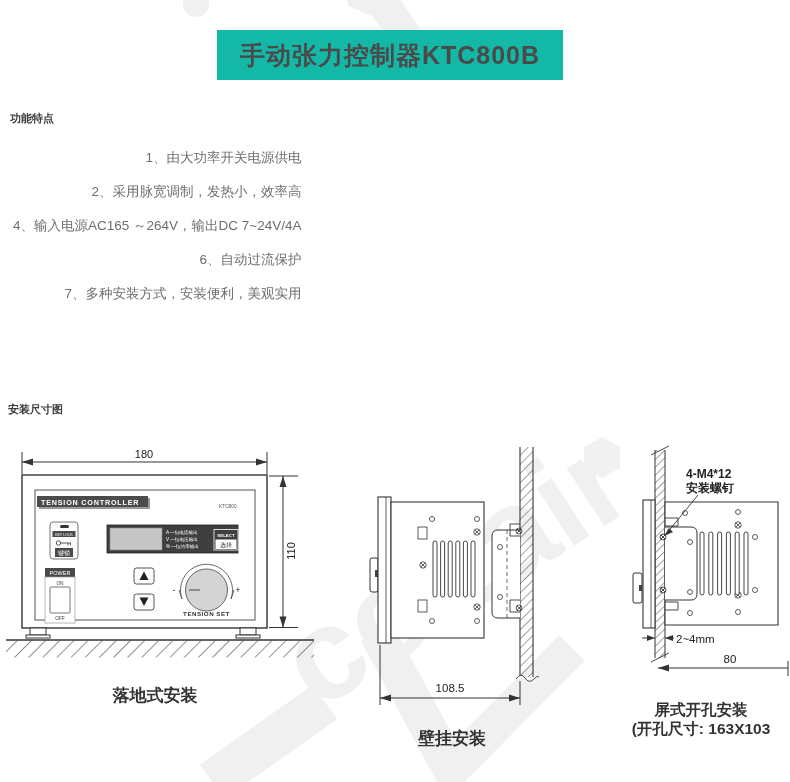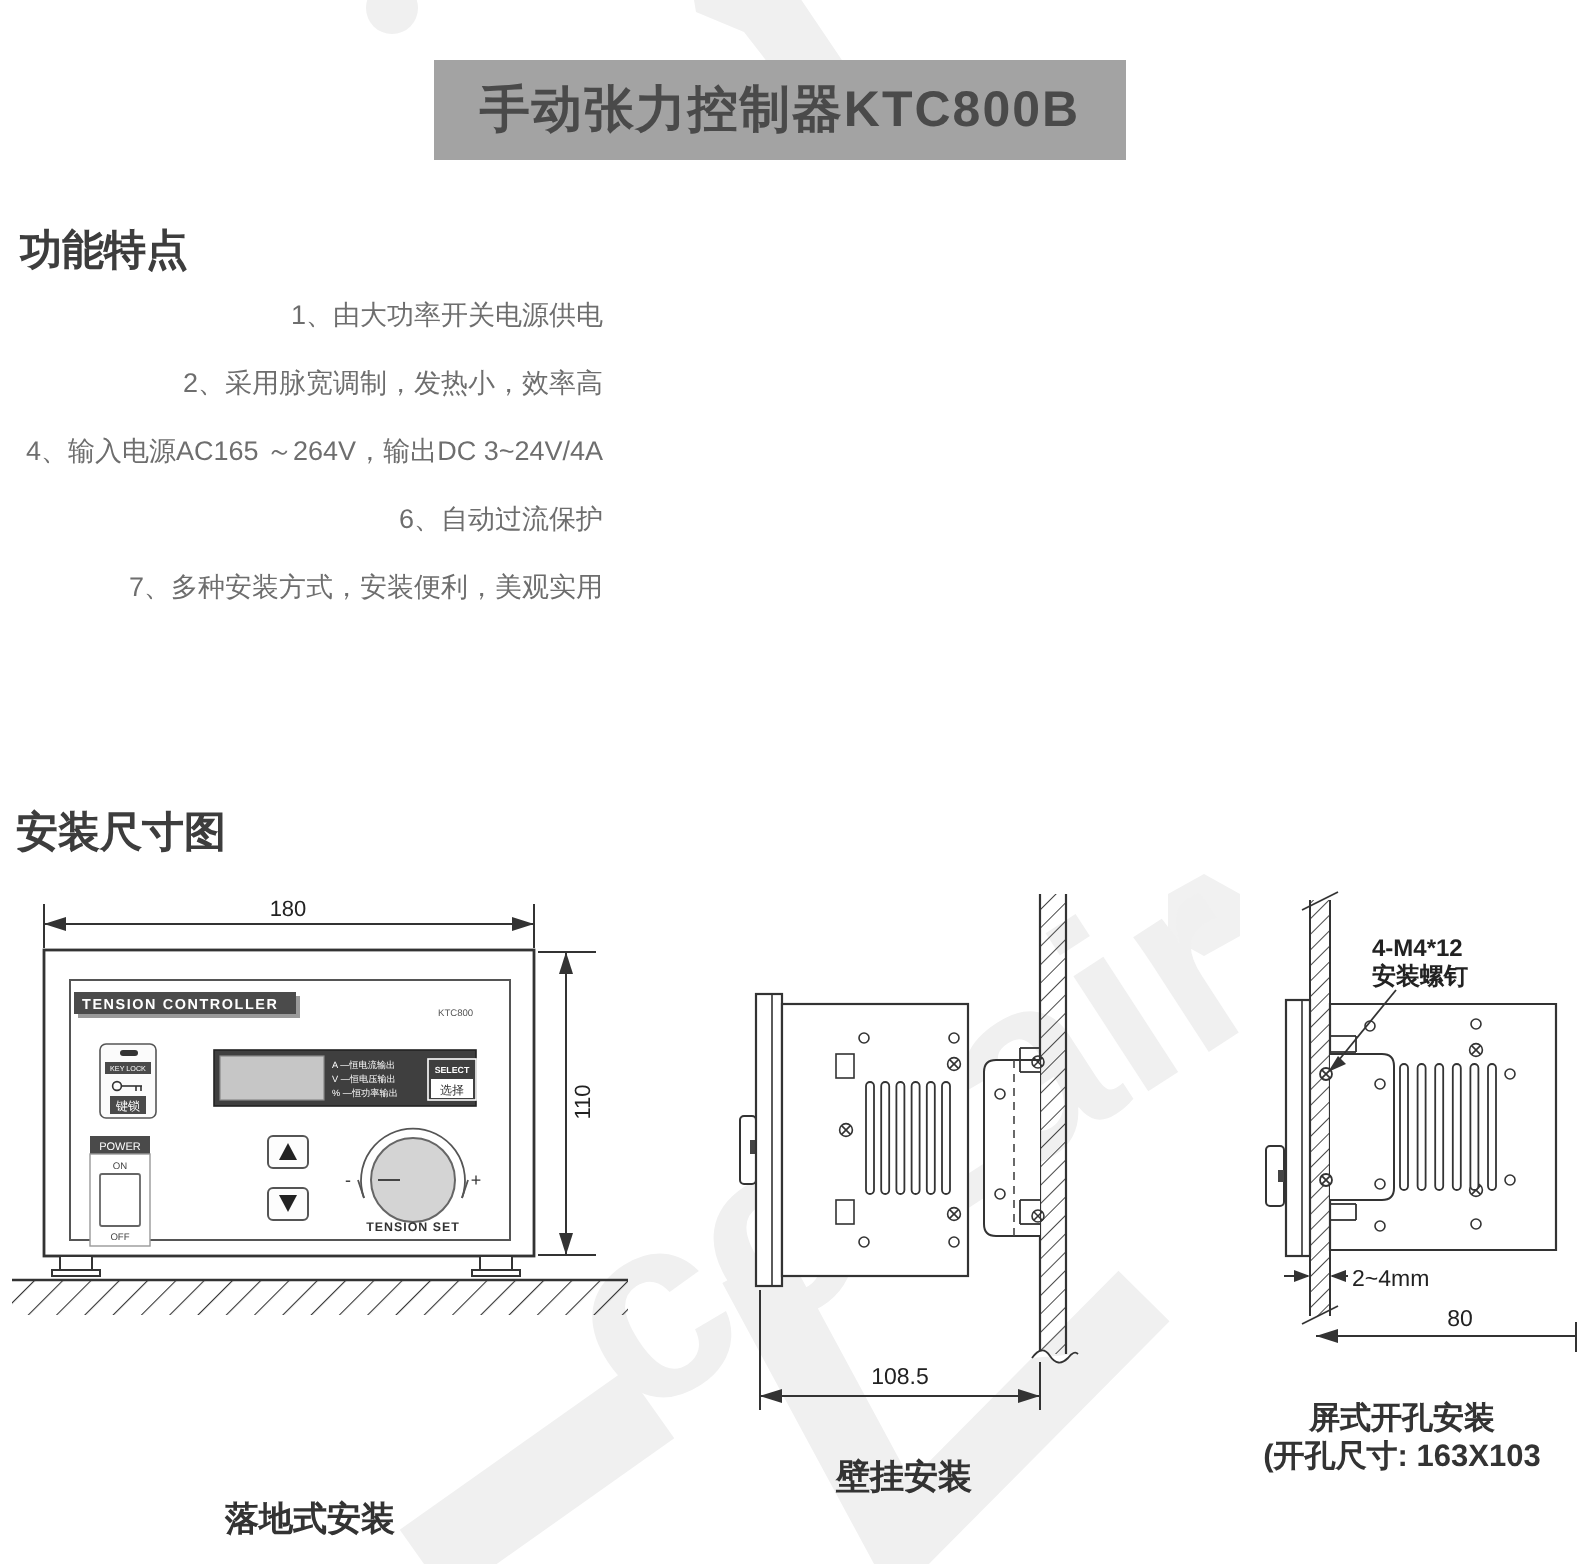--- a/index.html
+++ b/index.html
@@ -4,31 +4,31 @@
 <style>
   * { margin:0; padding:0; box-sizing:border-box; }
   body { background:#fff; }
   .page {
     position:relative; width:790px; height:782px; background:#fff;
     overflow:hidden; font-family:"Liberation Sans", sans-serif;
   }
   .wm { position:absolute; left:0; top:0; z-index:0; }
   .layer { position:absolute; z-index:1; }
   .title-bar {
-    left:217px; top:30px; width:346px; height:50px; background:#a3a3a3;
+    left:217px; top:30px; width:346px; height:50px; background:#14b8a6;
     text-align:center; line-height:50px; font-size:25px; font-weight:bold; color:#4a4a4a;
     letter-spacing:1px;
   }
-  .sec-heading { font-size:21px; font-weight:bold; color:#3d3d3d; }
+  .sec-heading { font-size:11px; font-weight:bold; color:#3d3d3d; }
   .h-features { left:10px; top:111px; }
   .h-install  { left:8px;  top:402px; }
   .features { left:13px; top:141px; list-style:none; }
   .features li { height:34px; line-height:34px; font-size:13.5px; color:#6e6e6e;text-align:right; }
   .caption { font-size:17px; font-weight:bold; color:#333; text-align:center; }
-  .cap-floor { left:75px;  top:748px; width:160px; }
+  .cap-floor { left:75px;  top:684px; width:160px; }
   .cap-wall  { left:382px; top:727px; width:140px; }
   .cap-panel { left:608px; top:700px; width:186px; font-size:15.5px; line-height:19px; }
   .cap-panel div { white-space:nowrap; }
   svg text { font-family:"Liberation Sans", sans-serif; }
   .dwg { position:absolute; z-index:1; }
 </style>
 </head>
 <body>
 
 <div class="page">
@@ -41,21 +41,21 @@
     <path d="M212,782 L325,702" stroke="#f0f0f0" stroke-width="42" fill="none"></path>
     <text transform="translate(318,712) rotate(-33)" font-size="130" font-weight="bold" fill="#f0f0f0">ccLair</text>
   </svg>
 
   <div class="layer title-bar">手动张力控制器KTC800B</div>
 
   <div class="layer sec-heading h-features">功能特点</div>
   <ul class="layer features">
     <li>1、由大功率开关电源供电</li>
     <li>2、采用脉宽调制，发热小，效率高</li>
-    <li>4、输入电源AC165 ～264V，输出DC 3~24V/4A</li>
+    <li>4、输入电源AC165 ～264V，输出DC 7~24V/4A</li>
     <li>6、自动过流保护</li>
     <li>7、多种安装方式，安装便利，美观实用</li>
   </ul>
 
   <div class="layer sec-heading h-install">安装尺寸图</div>
 
   <svg class="dwg" style="left:2px; top:443px;" width="318" height="230" viewBox="0 0 318 230">
     <defs>
       <pattern id="h1" width="10" height="10" patternUnits="userSpaceOnUse" patternTransform="rotate(45)">
         <line x1="0" y1="0" x2="0" y2="10" stroke="#333" stroke-width="1.1"></line>

